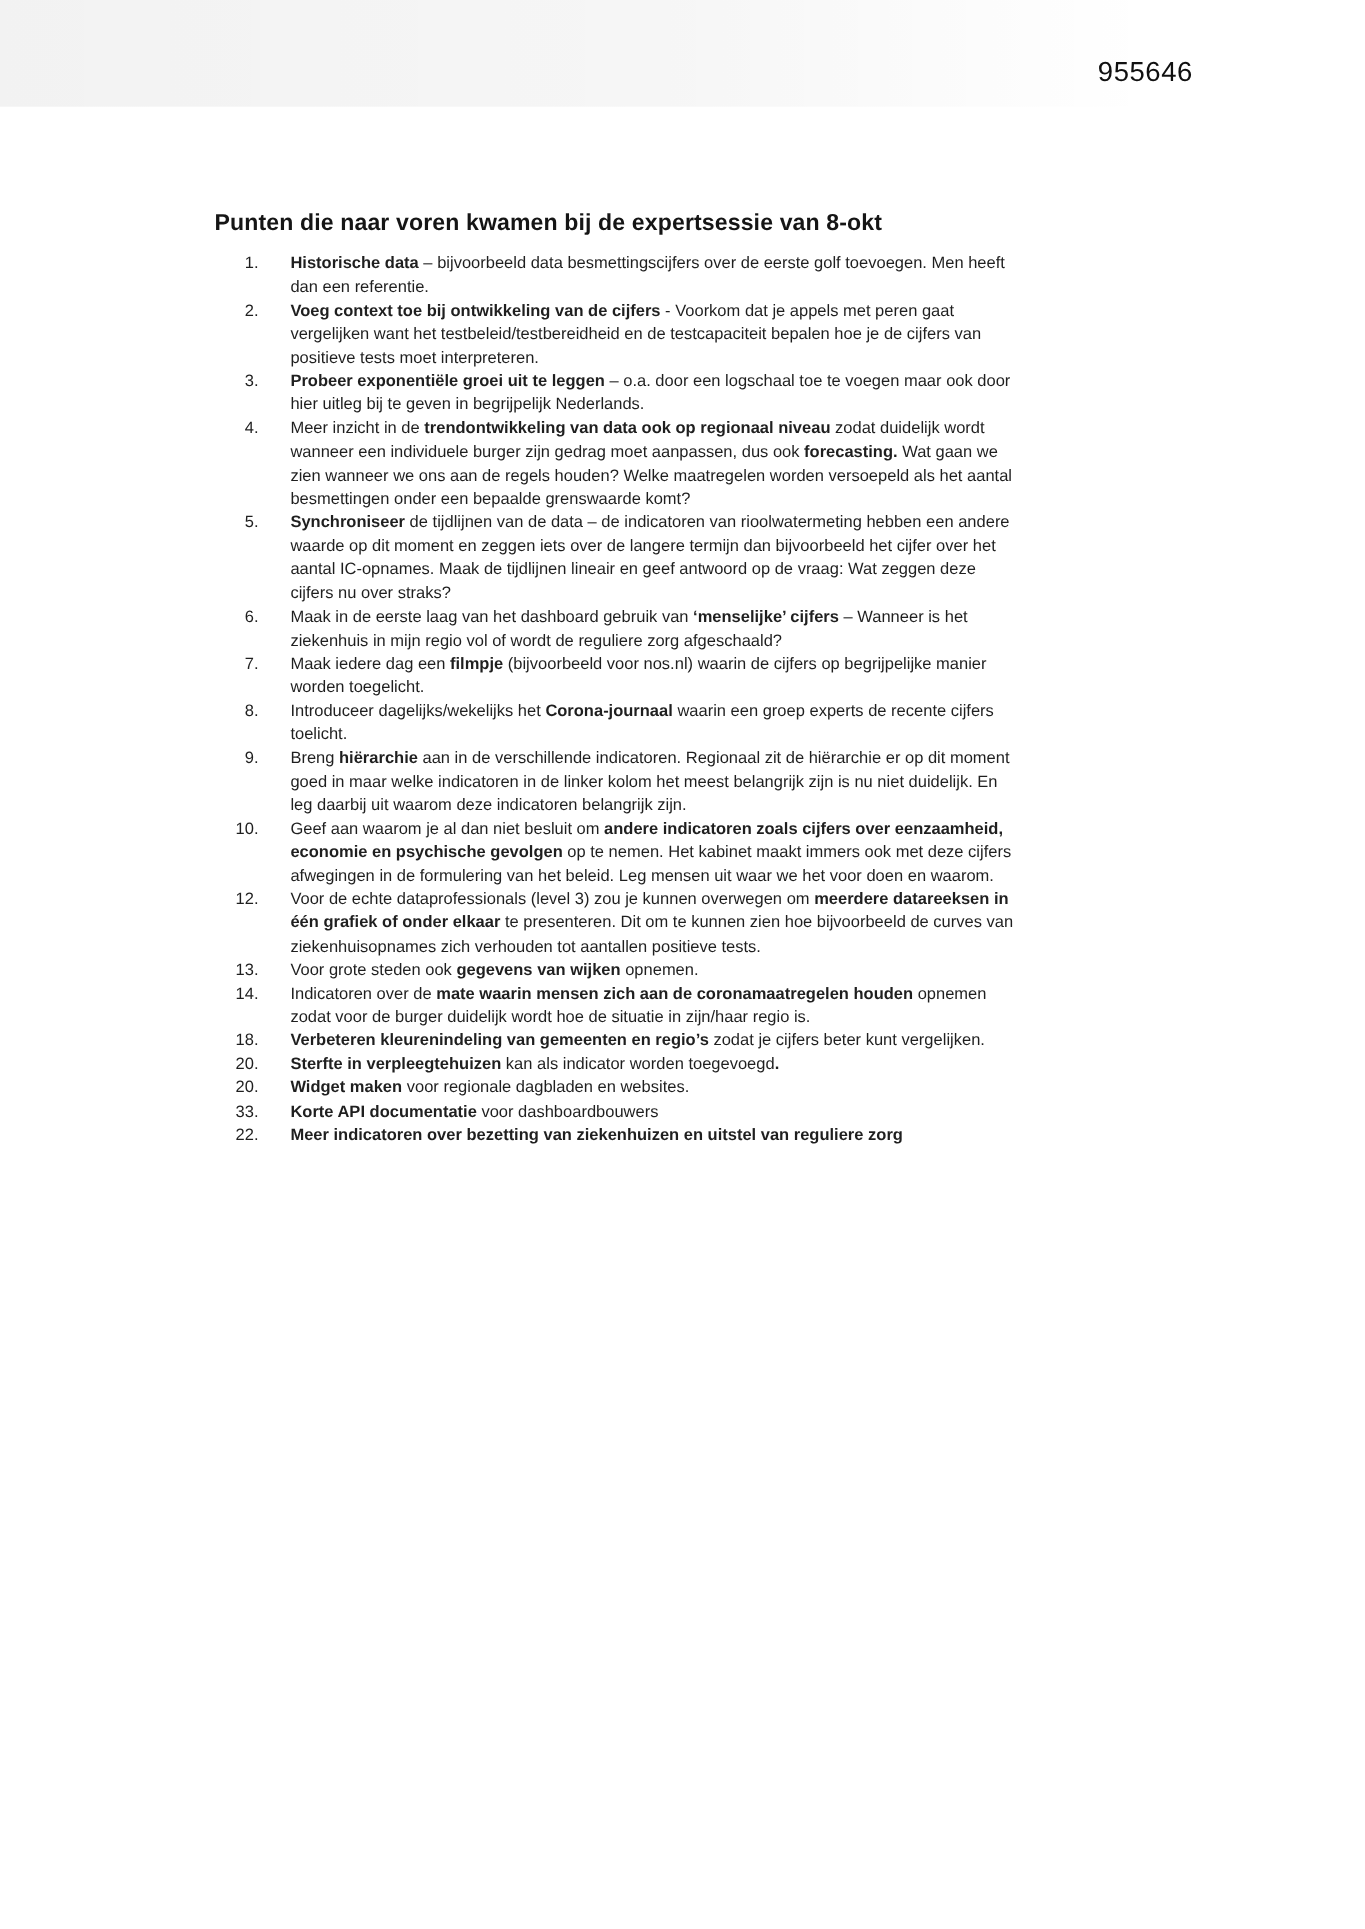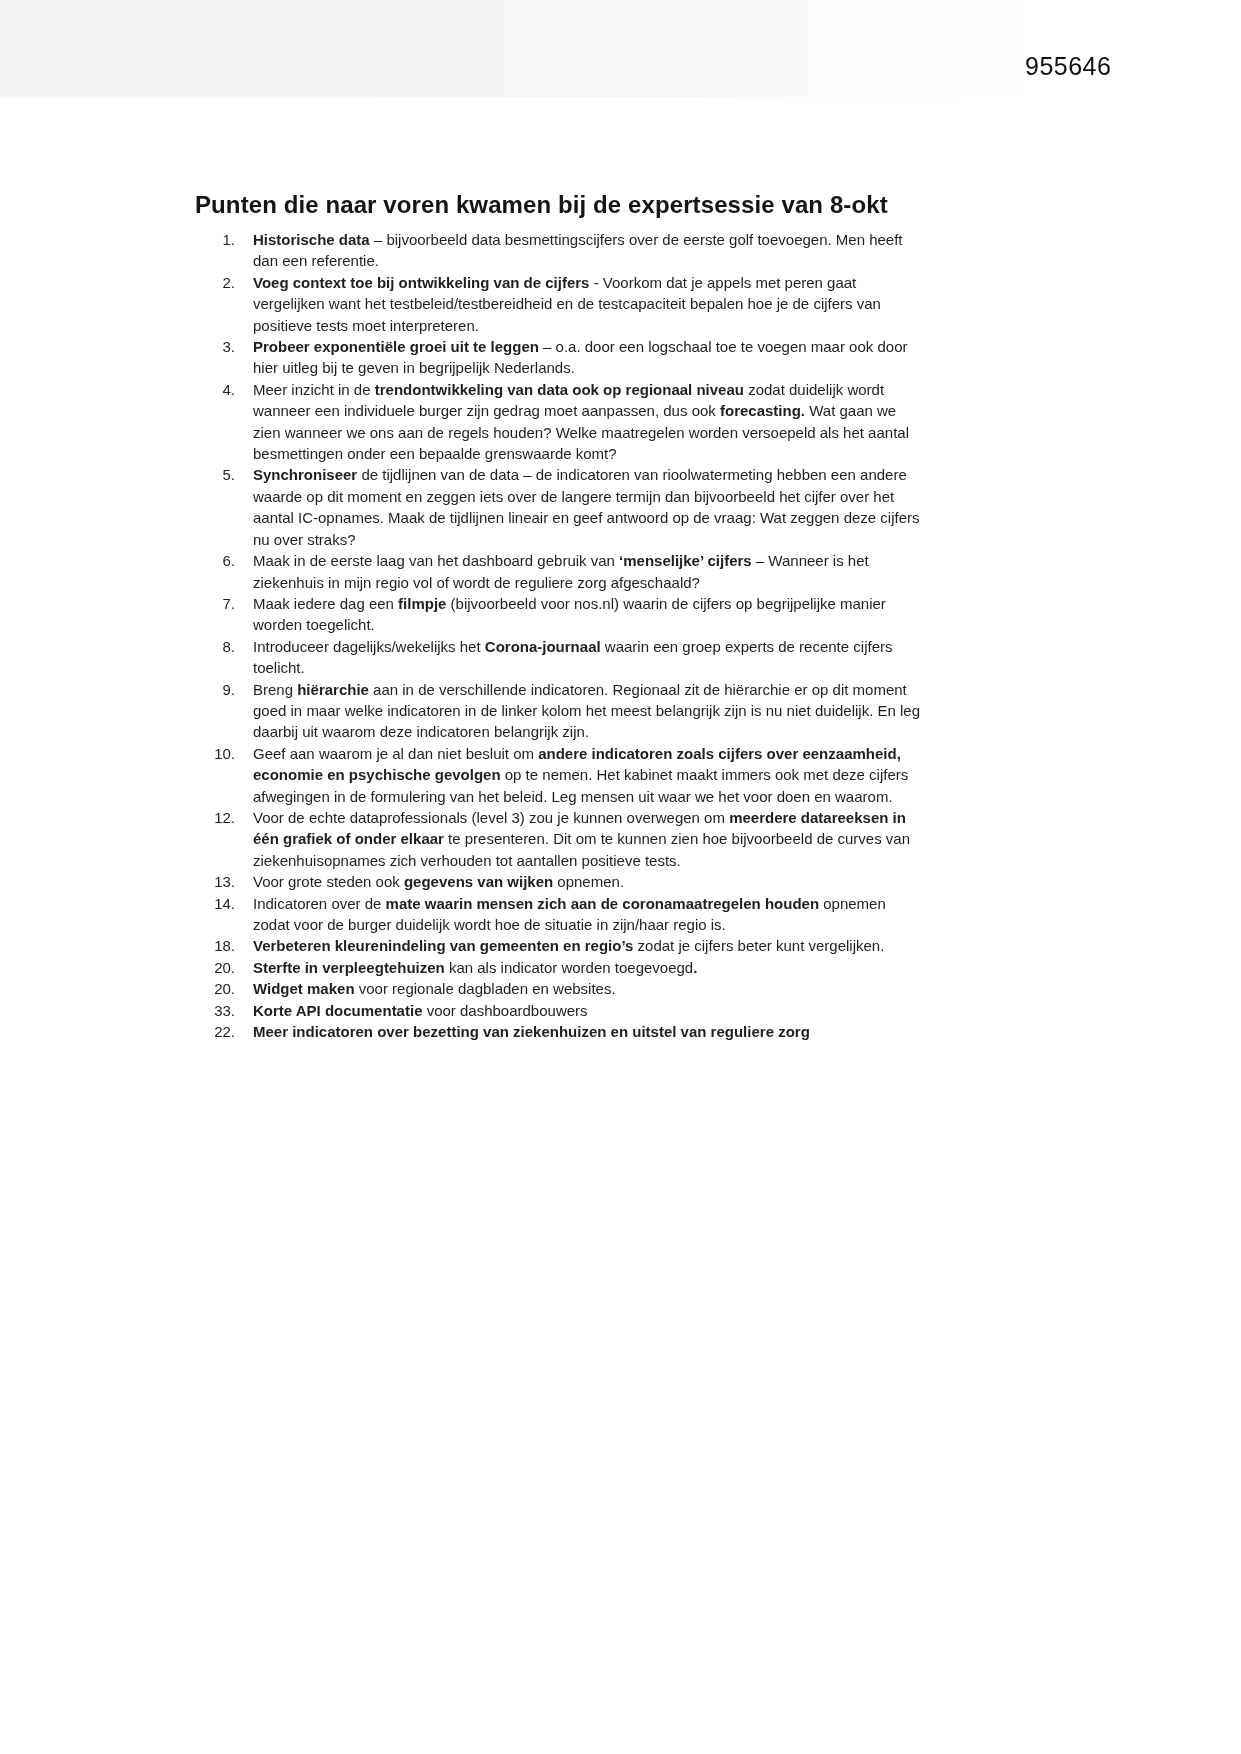--- a/index.html
+++ b/index.html
@@ -19,31 +19,31 @@
     position: absolute;
     top: 0; left: 0;
     width: 1105px;
     height: 97px;
     background: linear-gradient(to right, rgba(0,0,0,0.05) 0%, rgba(0,0,0,0.035) 55%, rgba(0,0,0,0) 95%);
     pointer-events: none;
   }
   .page-number {
     position: absolute;
     top: 52px;
-    left: 1025px;
+    left: 998px;
     font-size: 25px;
     letter-spacing: 0.5px;
     color: #101010;
   }
   .doc-title {
     position: absolute;
     left: 195px;
     top: 191px;
     margin: 0;
-    font-size: 24px;
+    font-size: 21px;
     font-weight: bold;
     letter-spacing: 0.1px;
     color: #151515;
     white-space: nowrap;
   }
   .points {
     position: absolute;
     left: 195px;
     top: 229px;
     width: 728px;
@@ -57,21 +57,21 @@
   .points li {
     display: flex;
     align-items: flex-start;
   }
   .points .num {
     flex: 0 0 40px;
     text-align: right;
   }
   .points .content {
     flex: 1;
-    margin-left: 18px;
+    margin-left: 29px;
   }
   .b {
     font-weight: bold;
   }
 </style>
 </head>
 <body>
 
 <div class="scan-shade"></div>
 

